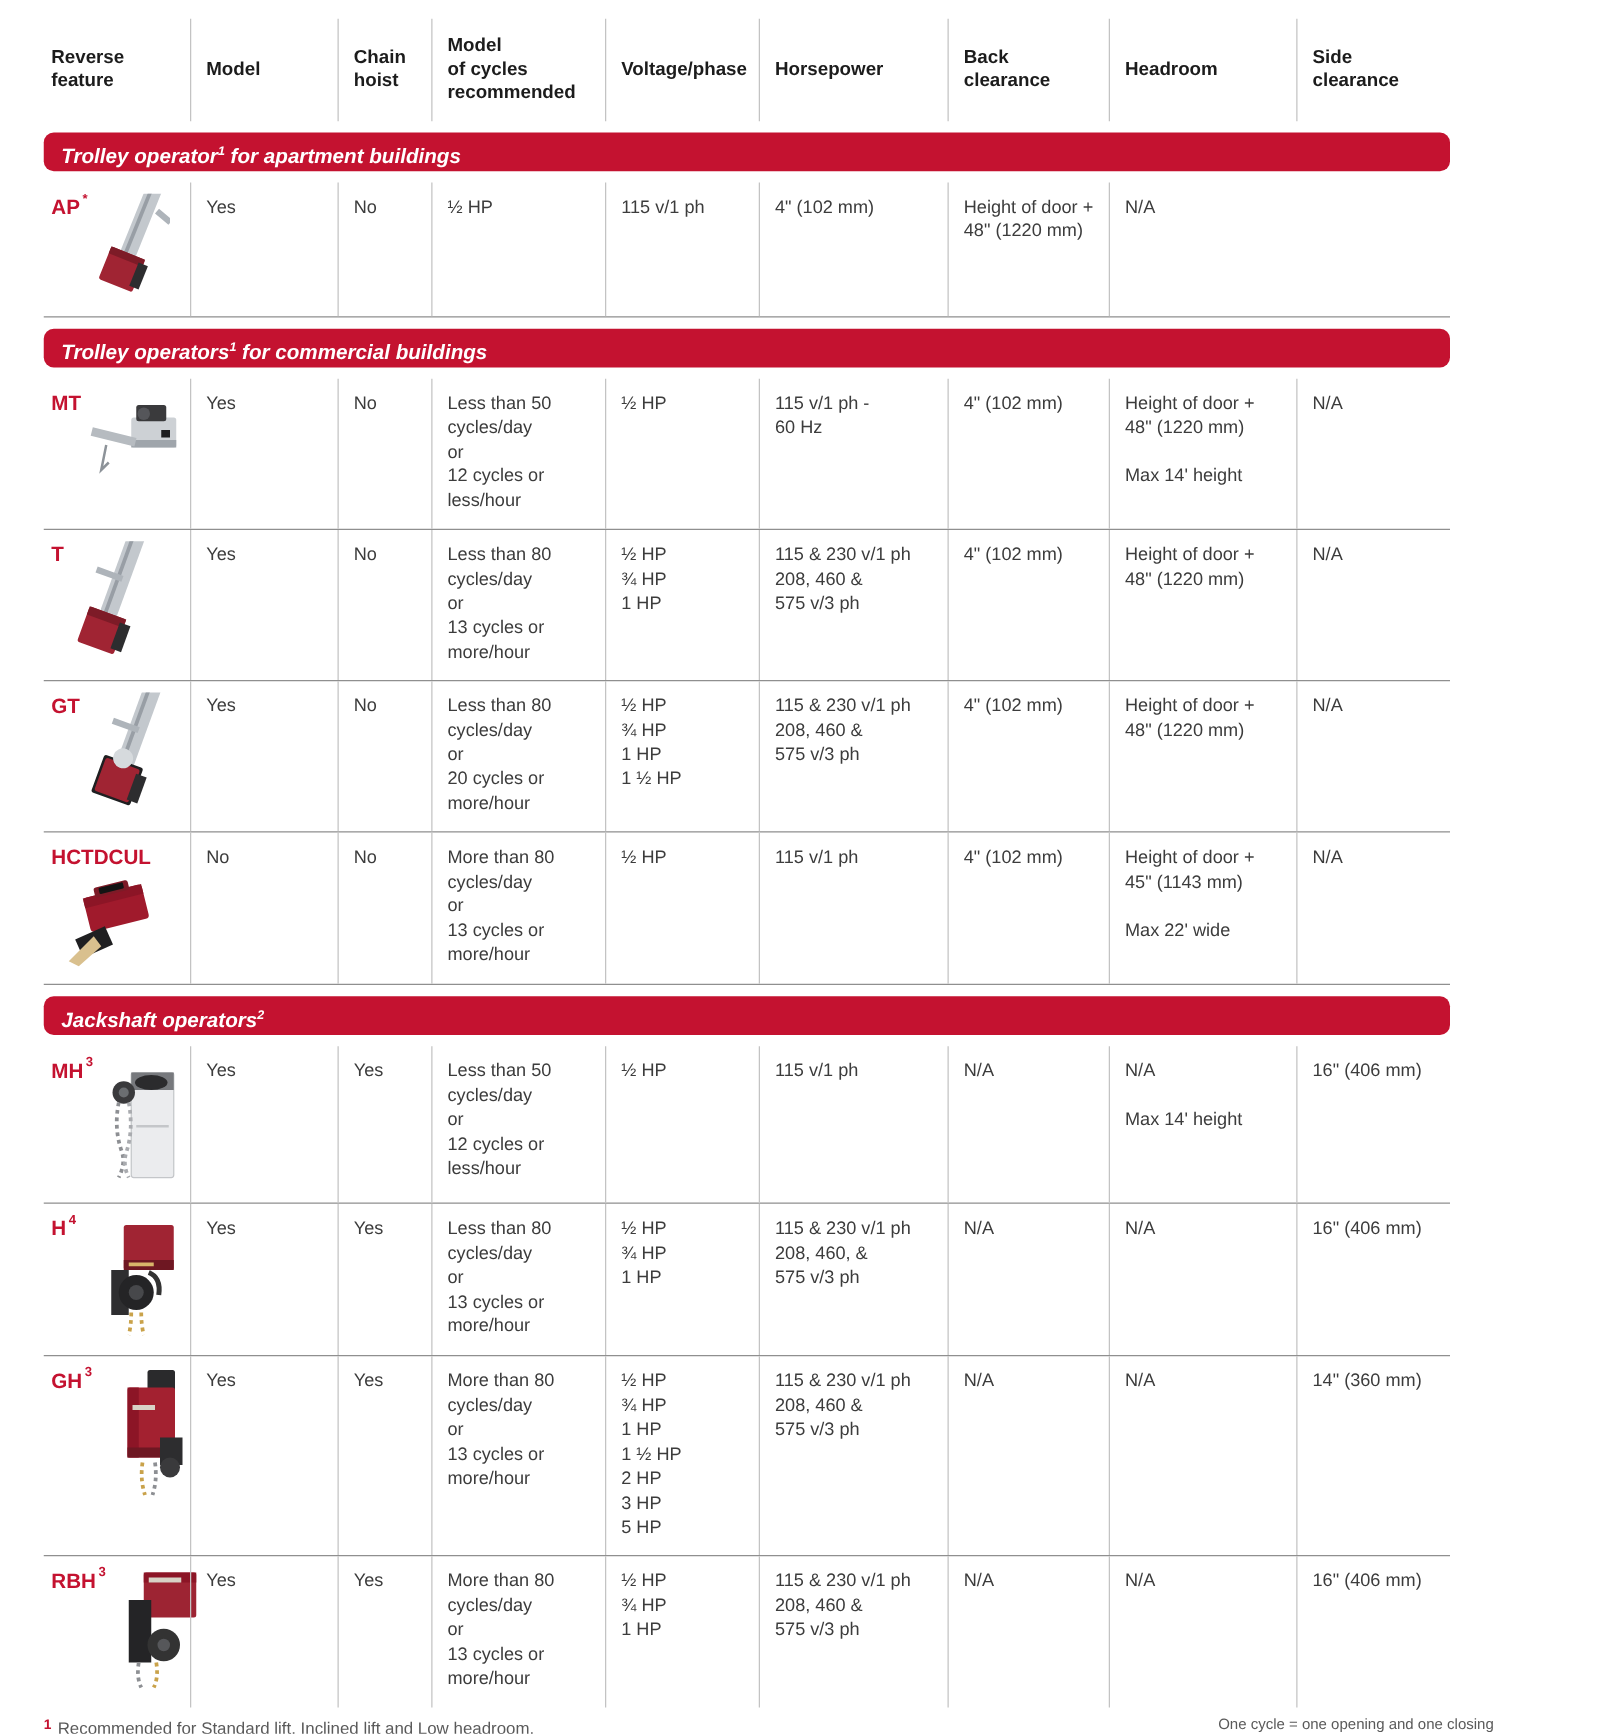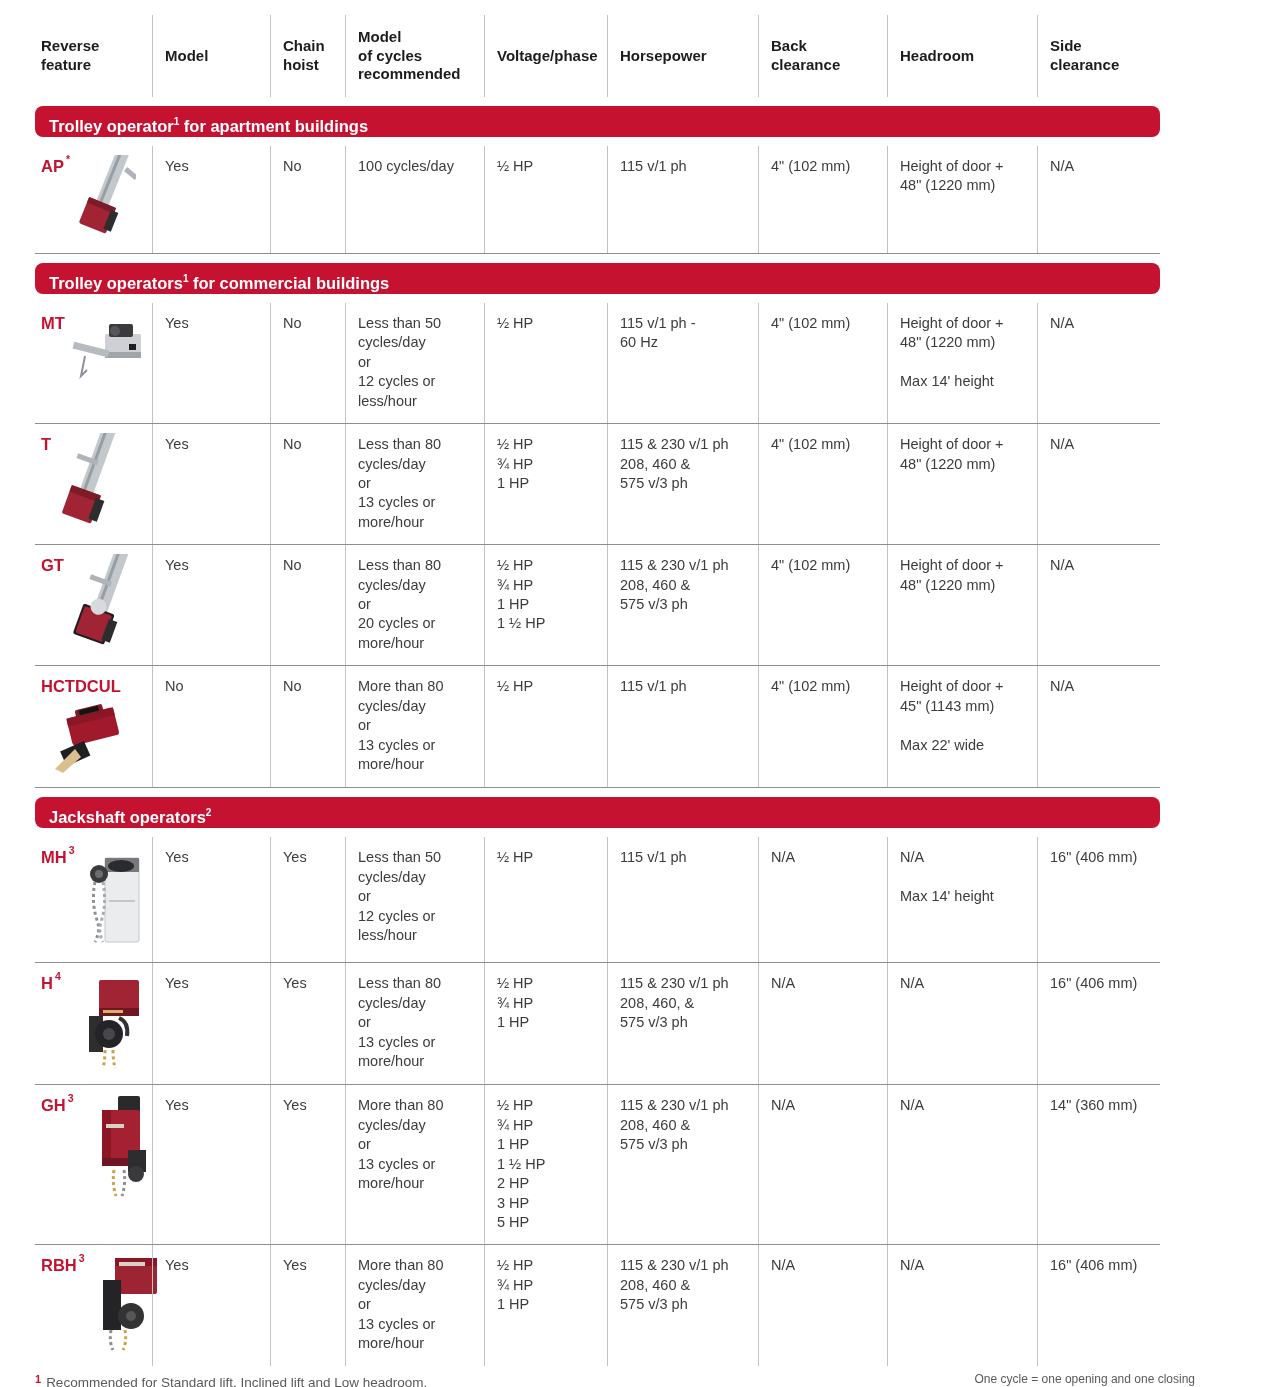--- a/index.html
+++ b/index.html
@@ -26,20 +26,21 @@
     border-left:1px solid #c3c3c3;
   }
   .hcell:first-child { border-left:none; padding-left:6px; }
   
   .band {
     margin:9px 0;
     height:31px; line-height:31px;
     background:#c41230; border-radius:8px;
     color:#ffffff; font-weight:bold; font-size:16.5px;
     padding-left:14px;
+    font-style:italic;
   }
   .band sup { font-size:10px; }
   
   .trow { border-bottom:1px solid #8f8f8f; }
   .trow.last { border-bottom:none; }
   .cell {
     font-size:14.5px; line-height:1.34; color:#3c3c3c;
     white-space:pre-line;
     padding:11px 8px 12px 12px;
     border-left:1px solid #c3c3c3;
@@ -97,21 +98,20 @@
               <rect x="27" y="-8" width="3" height="62" fill="#989ea5"></rect>
               <rect x="40" y="6" width="14" height="5" fill="#aeb4ba" transform="rotate(18 40 6)"></rect>
               <rect x="16" y="48" width="29" height="28" rx="2" fill="#a02433"></rect>
               <rect x="16" y="48" width="29" height="6" fill="#7d1b27"></rect>
               <rect x="41" y="52" width="8" height="20" fill="#2d2d2f"></rect>
             </g>
         </svg>
       </div>
       <div class="cell">Yes</div>
       <div class="cell">No</div>
-      <div class="cell">100 cycles/day</div>
       <div class="cell">½ HP</div>
       <div class="cell">115 v/1 ph</div>
       <div class="cell">4" (102 mm)</div>
       <div class="cell">Height of door +
 48" (1220 mm)</div>
       <div class="cell">N/A</div>
     </div>
 
     <div class="band"><span>Trolley operators</span><sup>1</sup><span> for commercial buildings</span></div>
 

